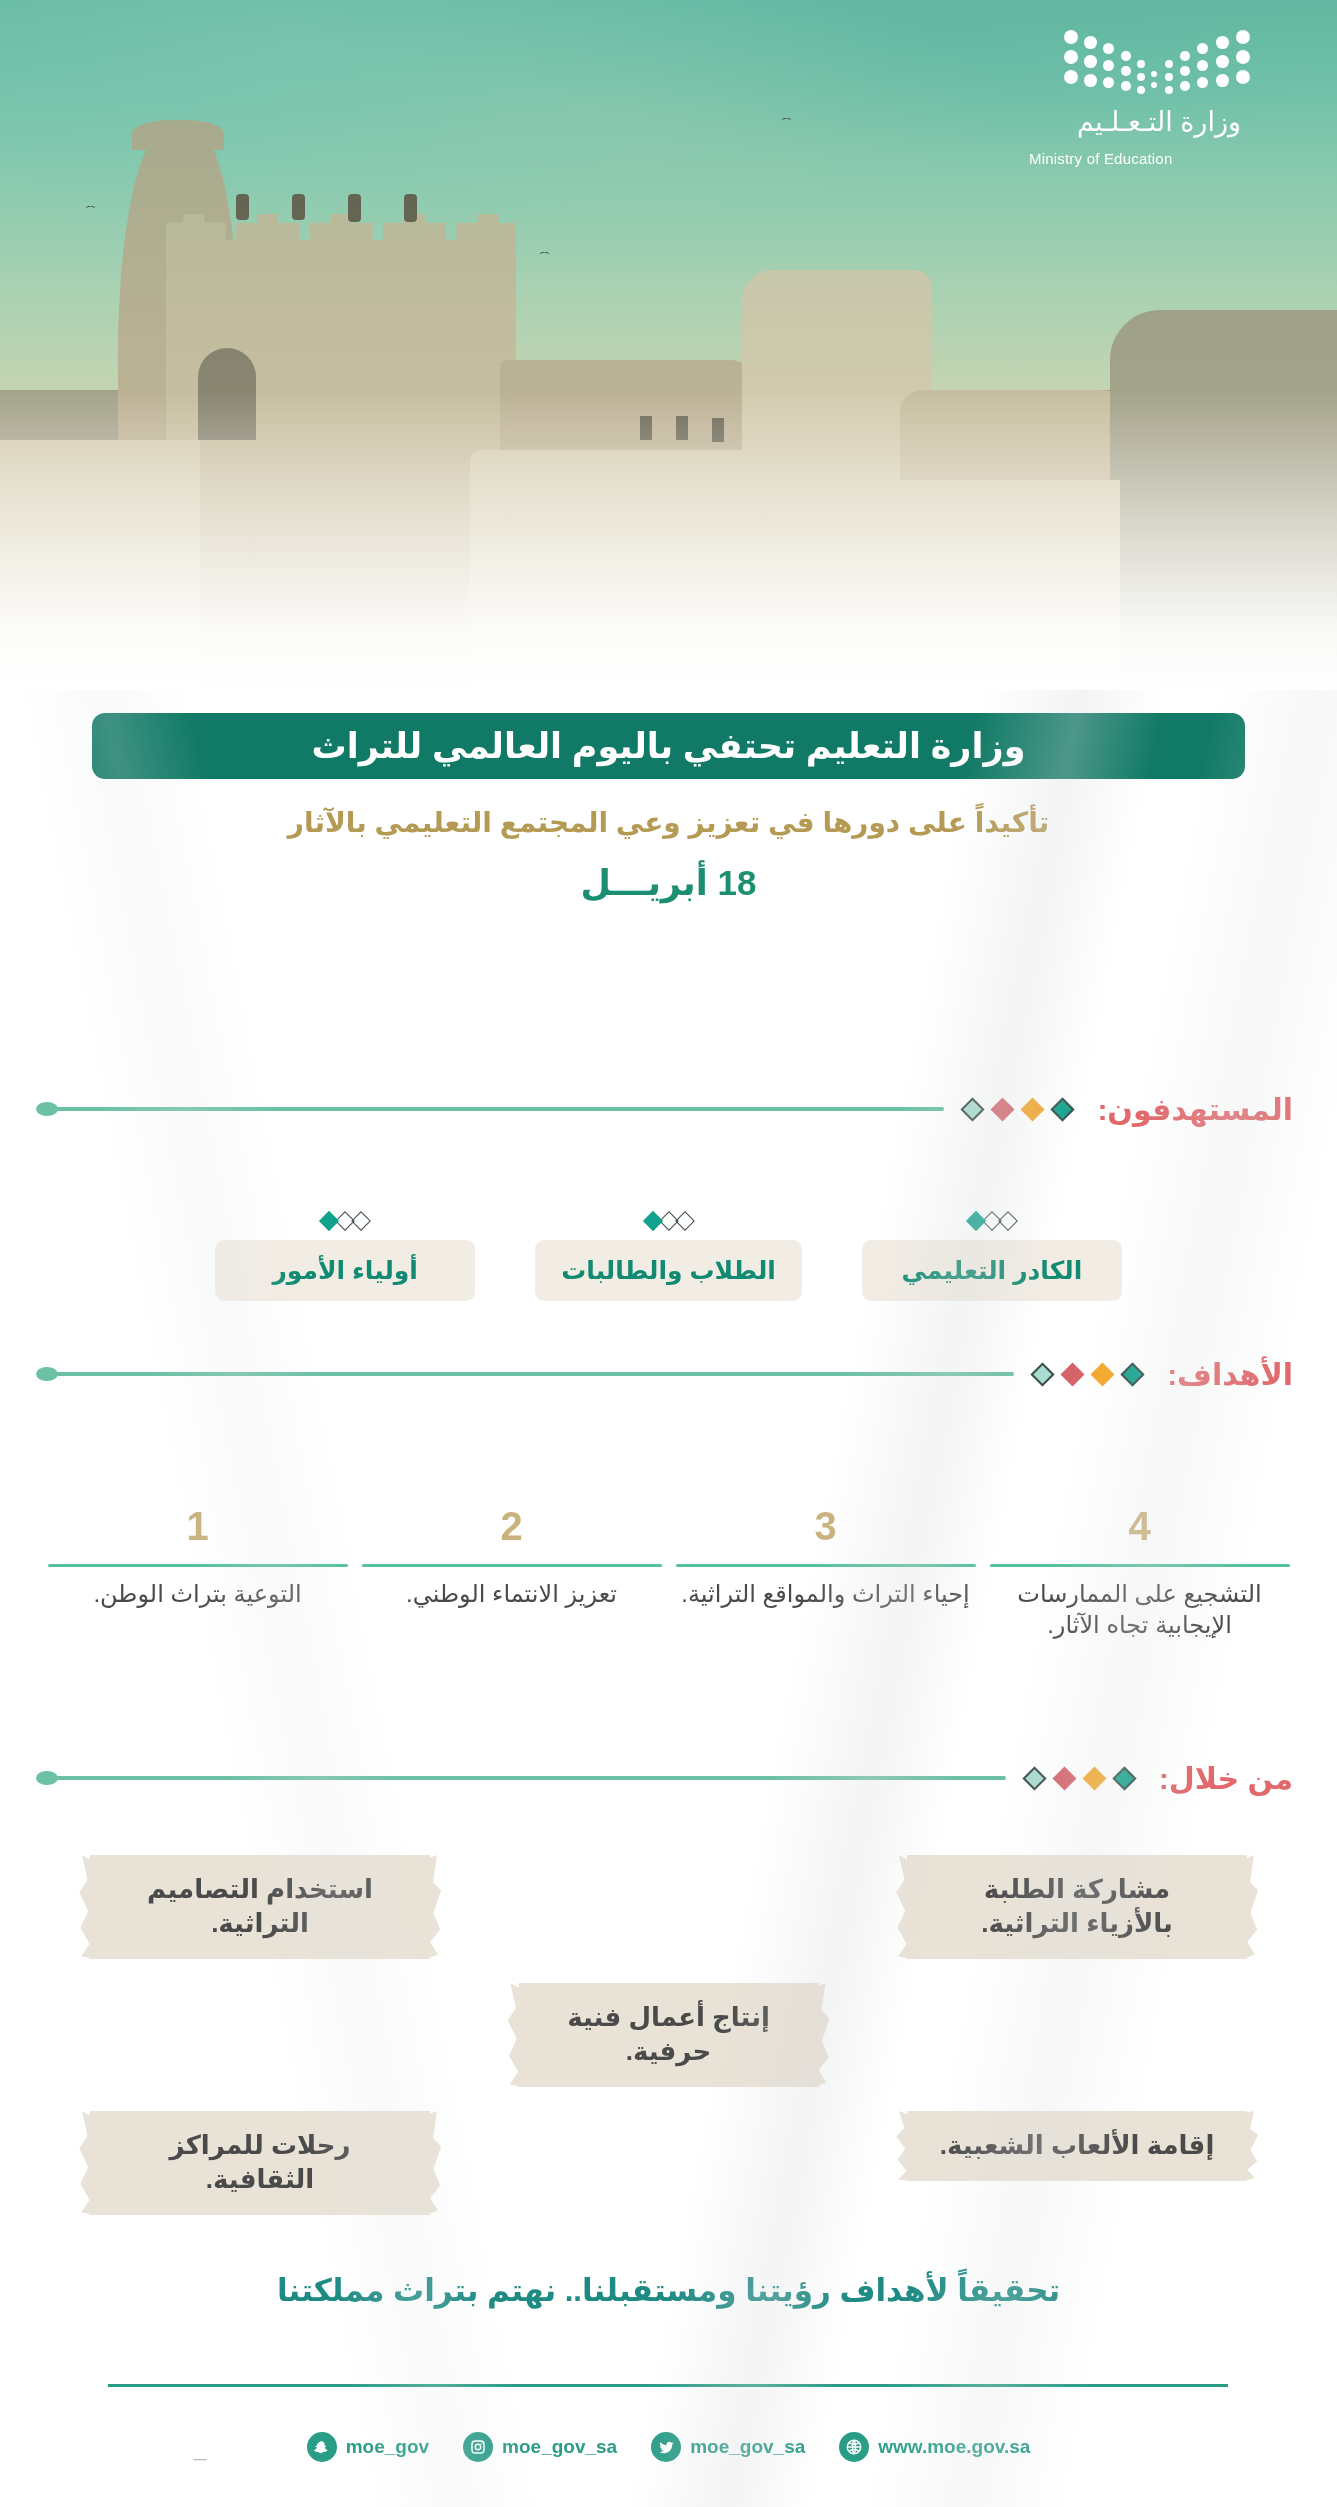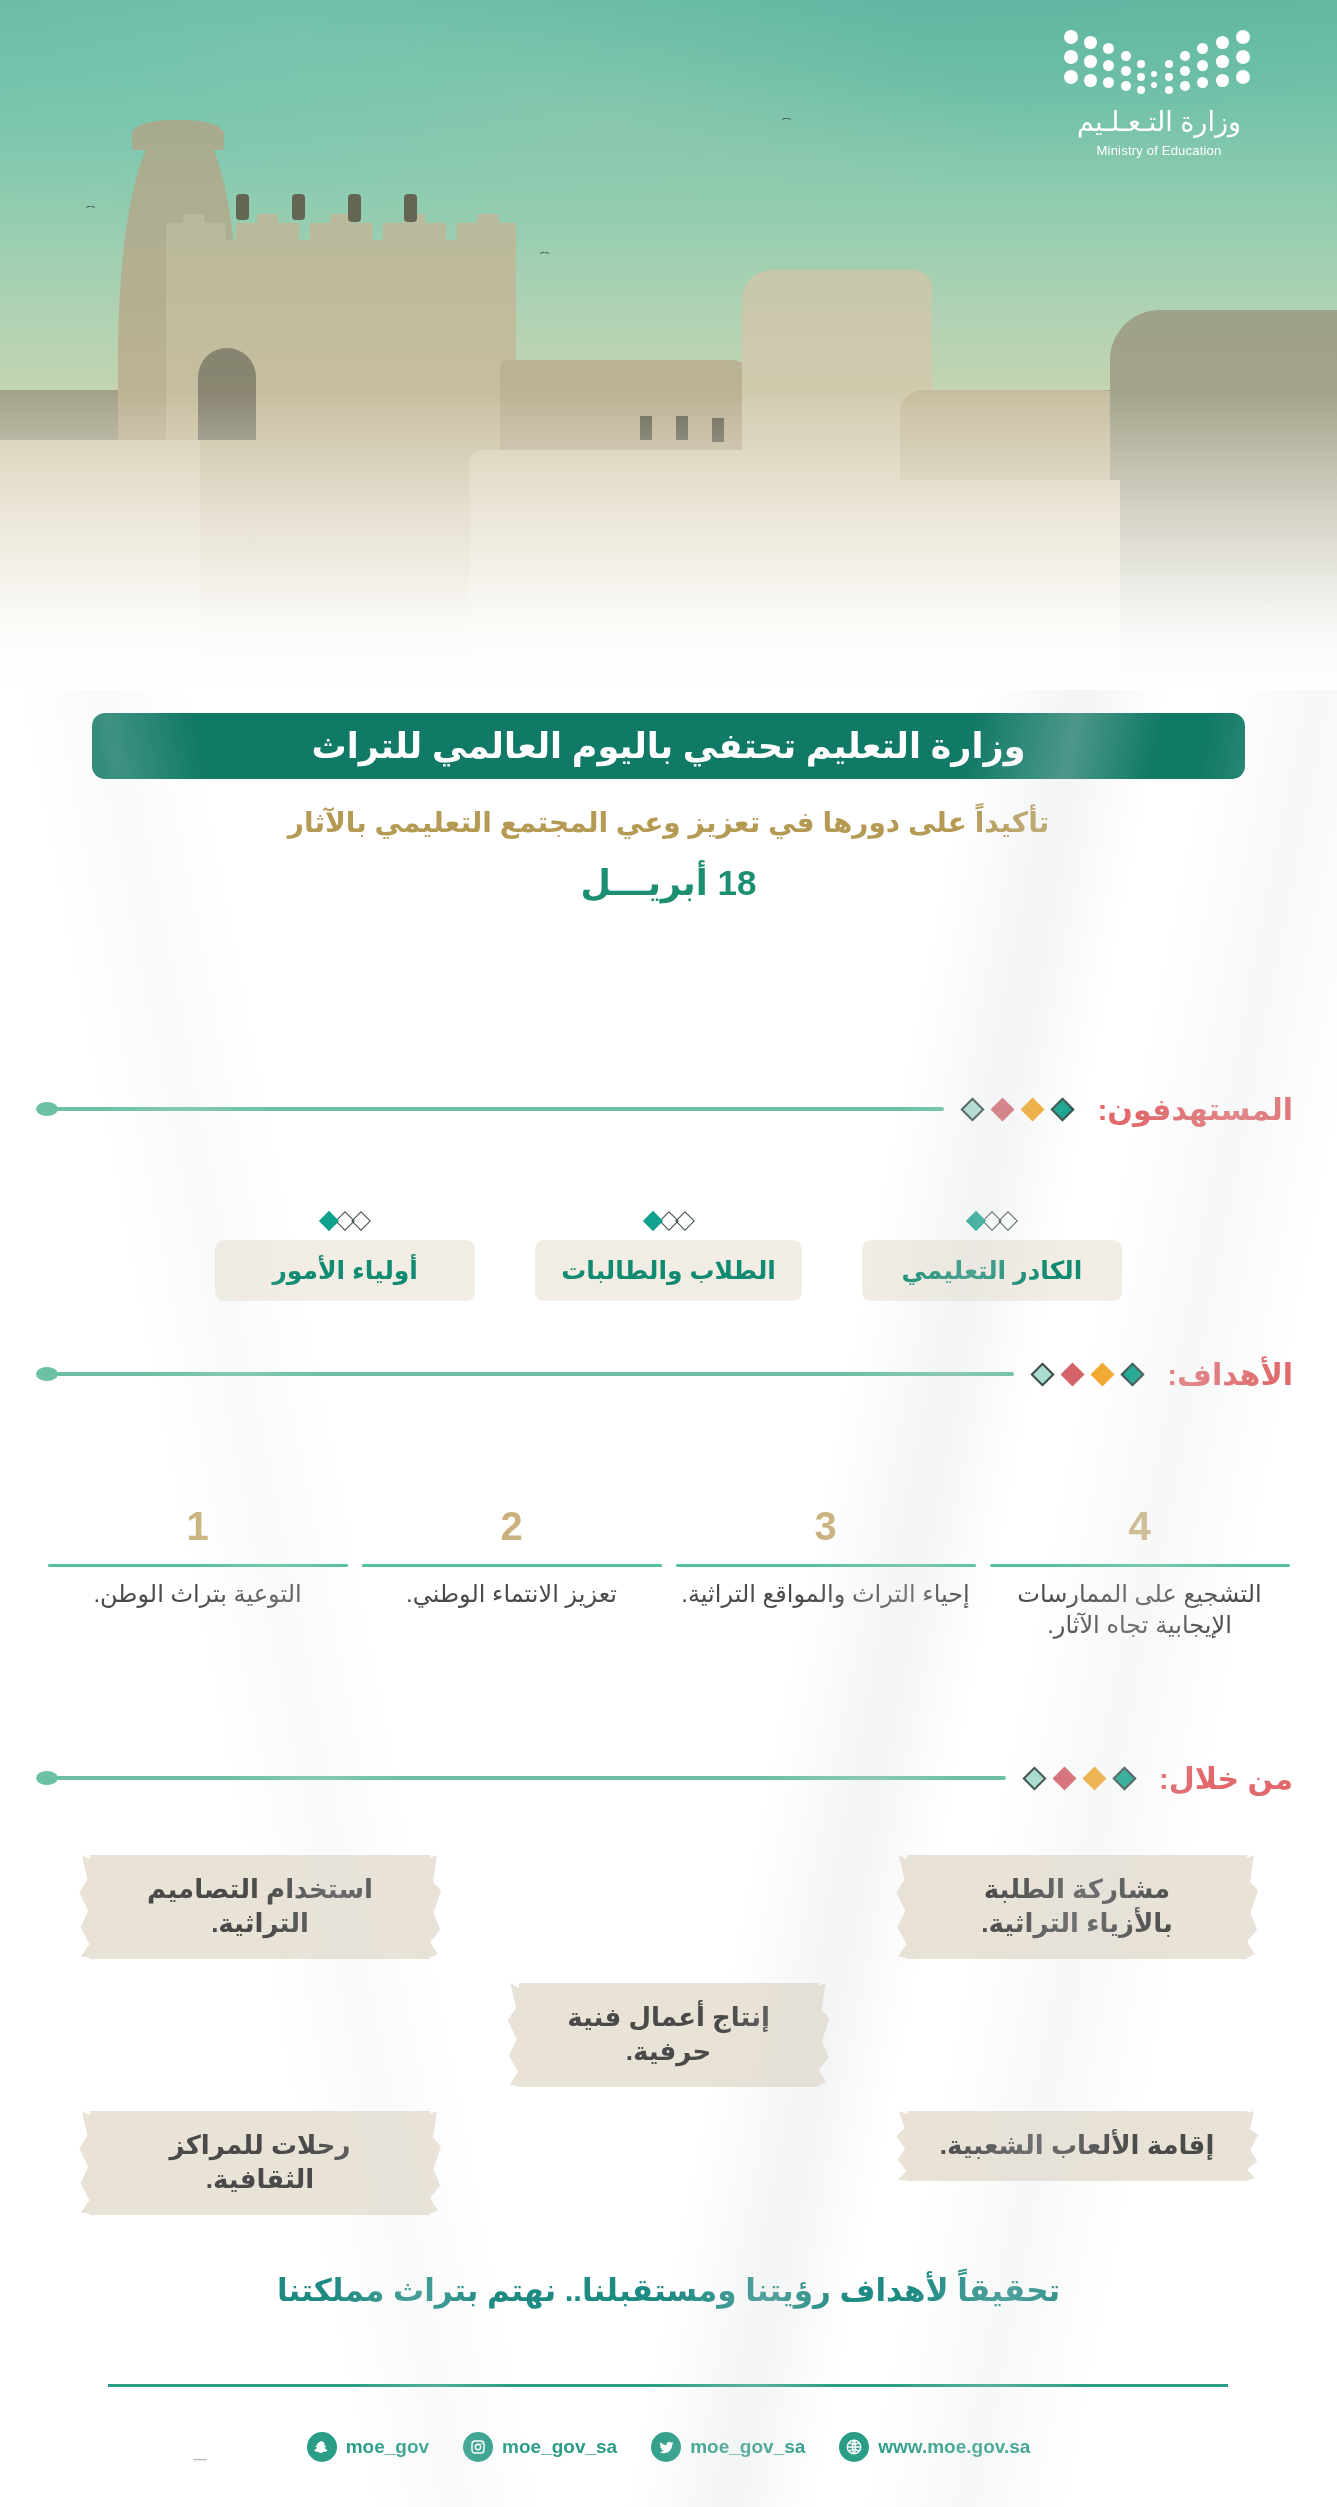--- a/index.html
+++ b/index.html
@@ -79,22 +79,22 @@
     width:190px; height:68px; margin:0 auto 10px auto; position:relative;
   }
   .logo-mark i{
     position:absolute; background:#ffffff; border-radius:50%;
   }
   .logo-ar{
     font-size:27px; color:#ffffff; letter-spacing:1px;
     font-weight:400; line-height:1.1; white-space:nowrap; text-align:center;
   }
   .logo-en{
-    font-size:13px; color:#ffffff; margin-top:5px; letter-spacing:.2px;
-    direction:ltr; text-align:center;
+    font-size:15px; color:#ffffff; margin-top:12px; letter-spacing:.2px;
+    direction:ltr; text-align:left;
   }
 
   
   .title-banner{
     position:absolute; top:713px; left:92px;
     width:1153px; height:66px;
     background:#117a66;
     border-radius:13px;
     display:flex; align-items:center; justify-content:center;
   }

